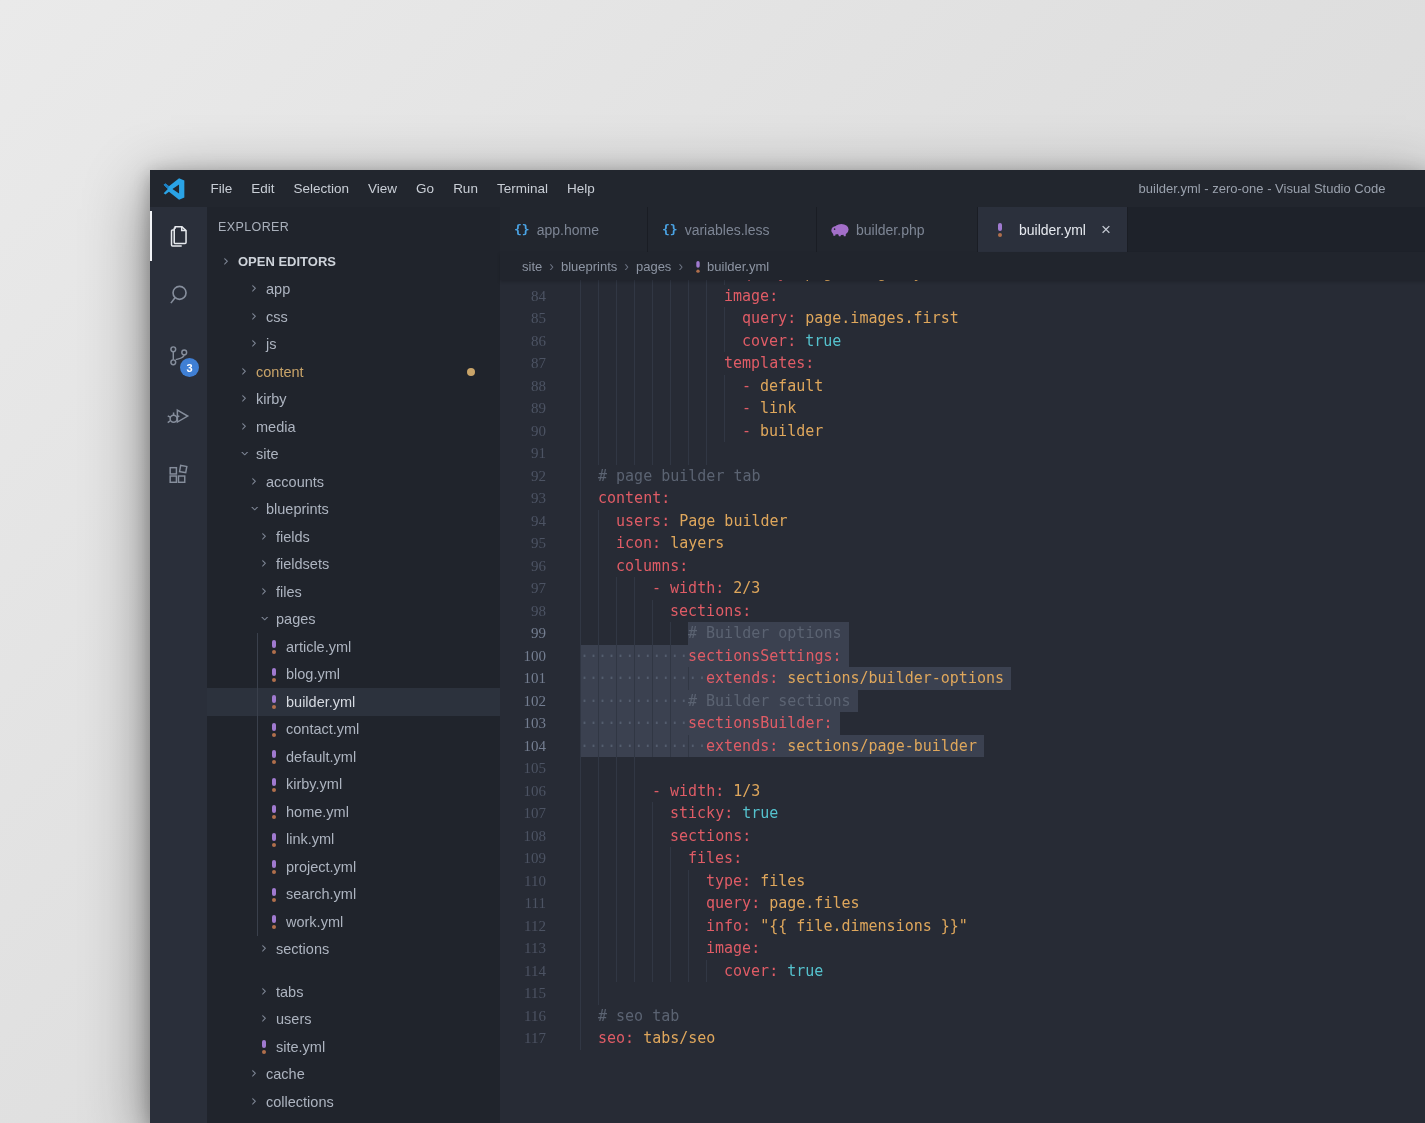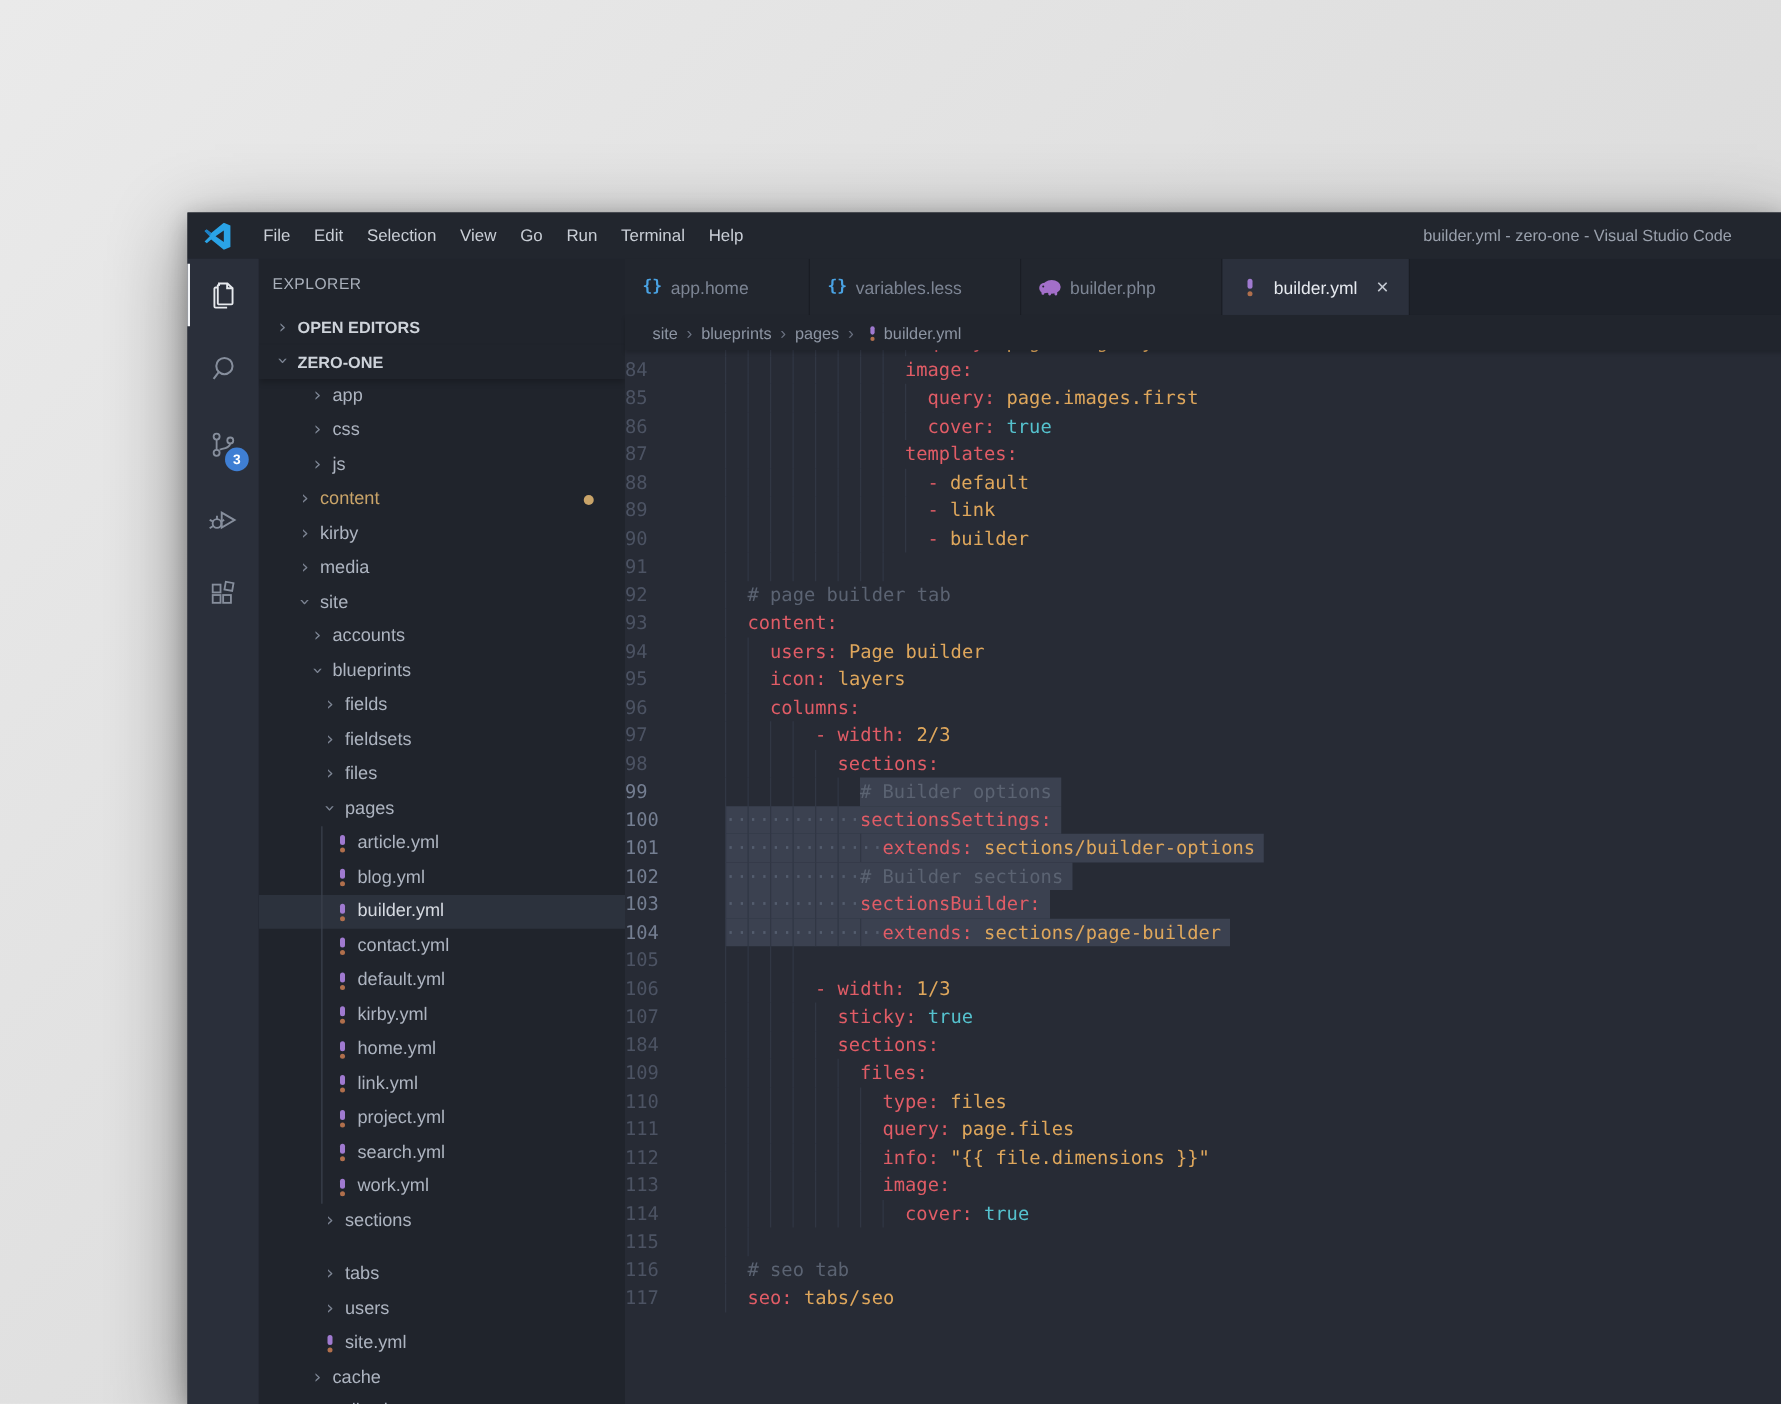--- a/index.html
+++ b/index.html
@@ -85,21 +85,21 @@
   .breadcrumb {
     height:28px; flex:0 0 28px; background:#21252d; display:flex; align-items:center;
     padding-left:22px; color:#8d95a3; font-size:13px; box-shadow:0 2px 3px rgba(0,0,0,.18); position:relative; z-index:2;
   }
   .bc-sep { margin:0 7px; color:#6a7180; font-size:14px; }
   .breadcrumb .ic-yaml { transform:scale(.85); margin-right:1px; }
   
   .code { flex:1; position:relative; overflow:hidden; font-family:"DejaVu Sans Mono", monospace; font-size:15px; }
   .code-lines { margin-top:-18px; }
   .cl { position:relative; height:22.5px; line-height:22.5px; white-space:pre; }
-  .ln { position:absolute; left:0; width:46px; color:#4c5363; }
+  .ln { position:absolute; left:0; width:46px; text-align:right; color:#4c5363;font-family:Liberation Serif, serif; }
   .cl.selrange .ln { color:#747e91; }
   .iguide { position:absolute; top:0; bottom:0; width:1px; background:#313744; }
   .sel-rect { position:absolute; top:0; height:22.5px; background:var(--selection); }
   .wsdots { position:absolute; left:80px; color:#545d6e; letter-spacing:0; }
   .ctext { position:absolute; }
   .tk-k { color:var(--yaml-key); } .tk-d { color:var(--yaml-key); }
   .tk-v { color:var(--yaml-value); } .tk-b { color:var(--yaml-bool); }
   .tk-c { color:var(--comment); }
 </style>
 </head>
@@ -177,24 +177,20 @@
               </svg>
             </span>
           </div>
         </div>
 
       <div class="sidebar">
         <div class="sidebar-title">EXPLORER</div>
         <div class="section-row">
           <span class="chev"></span>
           <span>OPEN EDITORS</span>
-        </div>
-        <div class="section-row sticky">
-          <span class="chev exp"></span>
-          <span>ZERO-ONE</span>
         </div>
         <div class="tree">
             <div class="trow" style="padding-left: 39px;">
               <span class="chev"></span>
               <span class="lbl">app</span>
             </div>
             <div class="trow" style="padding-left: 39px;">
               <span class="chev"></span>
               <span class="lbl">css</span>
             </div>
@@ -414,21 +410,21 @@
               <div class="cl"><span class="ln">98</span><div class="iguide" style="left: 80px;"></div><div class="iguide" style="left: 98px;"></div><div class="iguide" style="left: 116px;"></div><div class="iguide" style="left: 134px;"></div><div class="iguide" style="left: 152px;"></div><span class="ctext" style="left: 170px;"><span class="tk-k">sections:</span></span></div>
               <div class="cl selrange"><div class="sel-rect" style="left: 188px; width: 161px;"></div><span class="ln">99</span><div class="iguide" style="left: 80px;"></div><div class="iguide" style="left: 98px;"></div><div class="iguide" style="left: 116px;"></div><div class="iguide" style="left: 134px;"></div><div class="iguide" style="left: 152px;"></div><div class="iguide" style="left: 170px;"></div><span class="ctext" style="left: 188px;"><span class="tk-c"># Builder options</span></span></div>
               <div class="cl selrange"><div class="sel-rect" style="left: 80px; width: 269px;"></div><span class="ln">100</span><div class="iguide" style="left: 80px;"></div><div class="iguide" style="left: 98px;"></div><div class="iguide" style="left: 116px;"></div><div class="iguide" style="left: 134px;"></div><div class="iguide" style="left: 152px;"></div><div class="iguide" style="left: 170px;"></div><span class="wsdots">············</span><span class="ctext" style="left: 188px;"><span class="tk-k">sectionsSettings:</span></span></div>
               <div class="cl selrange"><div class="sel-rect" style="left: 80px; width: 431px;"></div><span class="ln">101</span><div class="iguide" style="left: 80px;"></div><div class="iguide" style="left: 98px;"></div><div class="iguide" style="left: 116px;"></div><div class="iguide" style="left: 134px;"></div><div class="iguide" style="left: 152px;"></div><div class="iguide" style="left: 170px;"></div><div class="iguide" style="left: 188px;"></div><span class="wsdots">··············</span><span class="ctext" style="left: 206px;"><span class="tk-k">extends:</span><span class="tk-v"> sections/builder-options</span></span></div>
               <div class="cl selrange"><div class="sel-rect" style="left: 80px; width: 278px;"></div><span class="ln">102</span><div class="iguide" style="left: 80px;"></div><div class="iguide" style="left: 98px;"></div><div class="iguide" style="left: 116px;"></div><div class="iguide" style="left: 134px;"></div><div class="iguide" style="left: 152px;"></div><div class="iguide" style="left: 170px;"></div><span class="wsdots">············</span><span class="ctext" style="left: 188px;"><span class="tk-c"># Builder sections</span></span></div>
               <div class="cl selrange"><div class="sel-rect" style="left: 80px; width: 260px;"></div><span class="ln">103</span><div class="iguide" style="left: 80px;"></div><div class="iguide" style="left: 98px;"></div><div class="iguide" style="left: 116px;"></div><div class="iguide" style="left: 134px;"></div><div class="iguide" style="left: 152px;"></div><div class="iguide" style="left: 170px;"></div><span class="wsdots">············</span><span class="ctext" style="left: 188px;"><span class="tk-k">sectionsBuilder:</span></span></div>
               <div class="cl selrange"><div class="sel-rect" style="left: 80px; width: 404px;"></div><span class="ln">104</span><div class="iguide" style="left: 80px;"></div><div class="iguide" style="left: 98px;"></div><div class="iguide" style="left: 116px;"></div><div class="iguide" style="left: 134px;"></div><div class="iguide" style="left: 152px;"></div><div class="iguide" style="left: 170px;"></div><div class="iguide" style="left: 188px;"></div><span class="wsdots">··············</span><span class="ctext" style="left: 206px;"><span class="tk-k">extends:</span><span class="tk-v"> sections/page-builder</span></span></div>
               <div class="cl"><span class="ln">105</span><div class="iguide" style="left: 80px;"></div><div class="iguide" style="left: 98px;"></div><div class="iguide" style="left: 116px;"></div><div class="iguide" style="left: 134px;"></div></div>
               <div class="cl"><span class="ln">106</span><div class="iguide" style="left: 80px;"></div><div class="iguide" style="left: 98px;"></div><div class="iguide" style="left: 116px;"></div><div class="iguide" style="left: 134px;"></div><span class="ctext" style="left: 152px;"><span class="tk-d">- </span><span class="tk-k">width:</span><span class="tk-v"> 1/3</span></span></div>
               <div class="cl"><span class="ln">107</span><div class="iguide" style="left: 80px;"></div><div class="iguide" style="left: 98px;"></div><div class="iguide" style="left: 116px;"></div><div class="iguide" style="left: 134px;"></div><div class="iguide" style="left: 152px;"></div><span class="ctext" style="left: 170px;"><span class="tk-k">sticky:</span><span class="tk-b"> true</span></span></div>
-              <div class="cl"><span class="ln">184</span><div class="iguide" style="left: 80px;"></div><div class="iguide" style="left: 98px;"></div><div class="iguide" style="left: 116px;"></div><div class="iguide" style="left: 134px;"></div><div class="iguide" style="left: 152px;"></div><span class="ctext" style="left: 170px;"><span class="tk-k">sections:</span></span></div>
+              <div class="cl"><span class="ln">108</span><div class="iguide" style="left: 80px;"></div><div class="iguide" style="left: 98px;"></div><div class="iguide" style="left: 116px;"></div><div class="iguide" style="left: 134px;"></div><div class="iguide" style="left: 152px;"></div><span class="ctext" style="left: 170px;"><span class="tk-k">sections:</span></span></div>
               <div class="cl"><span class="ln">109</span><div class="iguide" style="left: 80px;"></div><div class="iguide" style="left: 98px;"></div><div class="iguide" style="left: 116px;"></div><div class="iguide" style="left: 134px;"></div><div class="iguide" style="left: 152px;"></div><div class="iguide" style="left: 170px;"></div><span class="ctext" style="left: 188px;"><span class="tk-k">files:</span></span></div>
               <div class="cl"><span class="ln">110</span><div class="iguide" style="left: 80px;"></div><div class="iguide" style="left: 98px;"></div><div class="iguide" style="left: 116px;"></div><div class="iguide" style="left: 134px;"></div><div class="iguide" style="left: 152px;"></div><div class="iguide" style="left: 170px;"></div><div class="iguide" style="left: 188px;"></div><span class="ctext" style="left: 206px;"><span class="tk-k">type:</span><span class="tk-v"> files</span></span></div>
               <div class="cl"><span class="ln">111</span><div class="iguide" style="left: 80px;"></div><div class="iguide" style="left: 98px;"></div><div class="iguide" style="left: 116px;"></div><div class="iguide" style="left: 134px;"></div><div class="iguide" style="left: 152px;"></div><div class="iguide" style="left: 170px;"></div><div class="iguide" style="left: 188px;"></div><span class="ctext" style="left: 206px;"><span class="tk-k">query:</span><span class="tk-v"> page.files</span></span></div>
               <div class="cl"><span class="ln">112</span><div class="iguide" style="left: 80px;"></div><div class="iguide" style="left: 98px;"></div><div class="iguide" style="left: 116px;"></div><div class="iguide" style="left: 134px;"></div><div class="iguide" style="left: 152px;"></div><div class="iguide" style="left: 170px;"></div><div class="iguide" style="left: 188px;"></div><span class="ctext" style="left: 206px;"><span class="tk-k">info:</span><span class="tk-v"> "{{ file.dimensions }}"</span></span></div>
               <div class="cl"><span class="ln">113</span><div class="iguide" style="left: 80px;"></div><div class="iguide" style="left: 98px;"></div><div class="iguide" style="left: 116px;"></div><div class="iguide" style="left: 134px;"></div><div class="iguide" style="left: 152px;"></div><div class="iguide" style="left: 170px;"></div><div class="iguide" style="left: 188px;"></div><span class="ctext" style="left: 206px;"><span class="tk-k">image:</span></span></div>
               <div class="cl"><span class="ln">114</span><div class="iguide" style="left: 80px;"></div><div class="iguide" style="left: 98px;"></div><div class="iguide" style="left: 116px;"></div><div class="iguide" style="left: 134px;"></div><div class="iguide" style="left: 152px;"></div><div class="iguide" style="left: 170px;"></div><div class="iguide" style="left: 188px;"></div><div class="iguide" style="left: 206px;"></div><span class="ctext" style="left: 224px;"><span class="tk-k">cover:</span><span class="tk-b"> true</span></span></div>
               <div class="cl"><span class="ln">115</span><div class="iguide" style="left: 80px;"></div><div class="iguide" style="left: 98px;"></div></div>
               <div class="cl"><span class="ln">116</span><div class="iguide" style="left: 80px;"></div><span class="ctext" style="left: 98px;"><span class="tk-c"># seo tab</span></span></div>
               <div class="cl"><span class="ln">117</span><div class="iguide" style="left: 80px;"></div><span class="ctext" style="left: 98px;"><span class="tk-k">seo:</span><span class="tk-v"> tabs/seo</span></span></div>
             </div>

